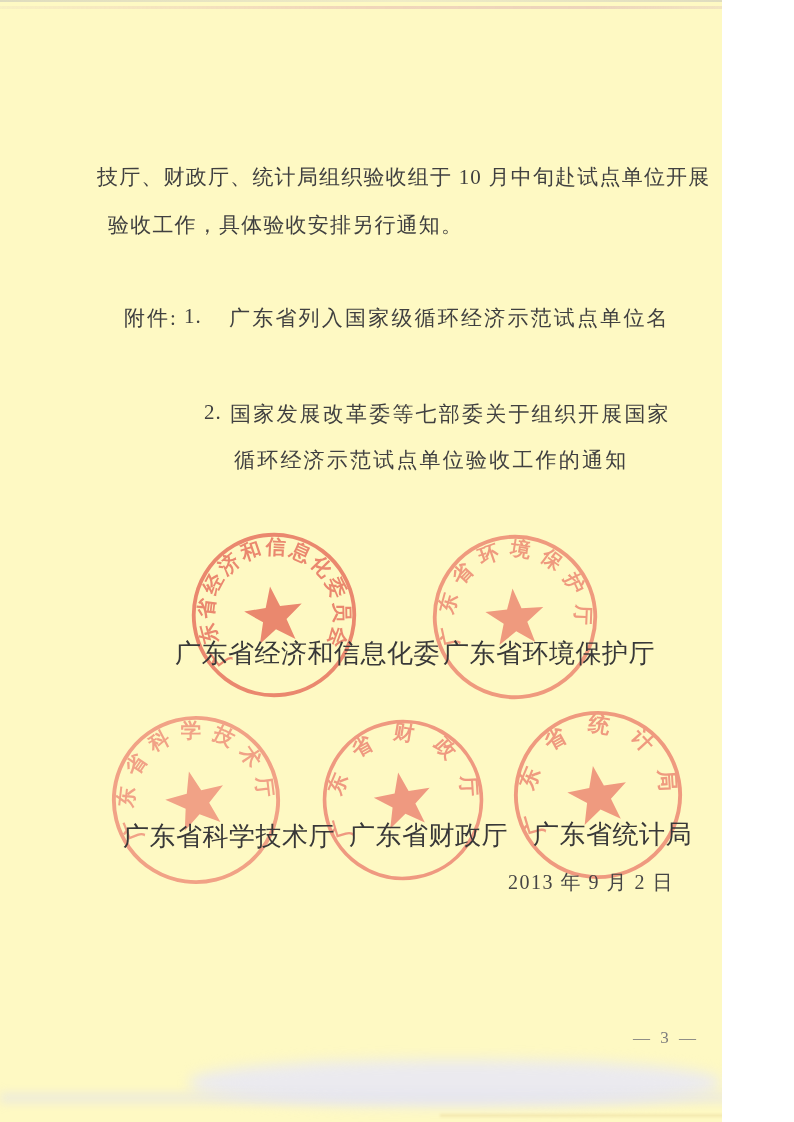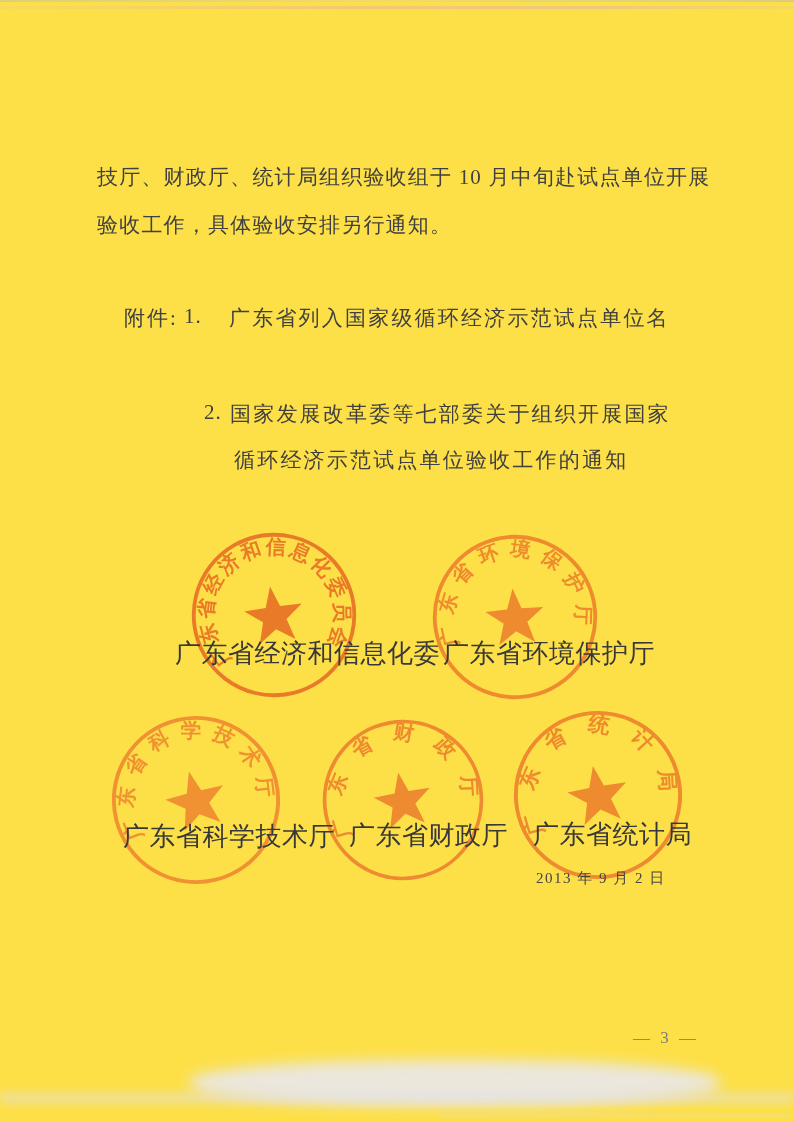--- a/index.html
+++ b/index.html
@@ -1,34 +1,34 @@
 <!DOCTYPE html>
 <html><head>
 <meta charset="utf-8">
 <style>
   html, body { margin: 0; padding: 0; background: #ffffff; }
   .page {
     position: relative;
-    width: 794px;
+    width: 722px;
     height: 1122px;
-    background: #fde047;
+    background: #fef9c3;
     overflow: hidden;
     font-family: "Liberation Serif", "DejaVu Serif", serif;
     color: #3c3c3c;
   }
   .txt {
     position: absolute;
     white-space: nowrap;
     font-size: 21px;
     letter-spacing: 1px;
     color: #404040;
     z-index: 5;
   }
   .body-line1 { left: 97px;  top: 163px; letter-spacing: 1.2px; }
-  .body-line2 { left: 97px;  top: 211px; letter-spacing: 1.2px; font-family: Liberation Serif, serif; }
+  .body-line2 { left: 108px;  top: 211px; letter-spacing: 1.2px; font-family: Liberation Serif, serif; }
   .att-label  { left: 124px; top: 304px; letter-spacing: 2px; }
   .att-no1    { left: 184px; top: 304px; }
   .att-1a     { left: 229px; top: 304px; letter-spacing: 2.2px; }
   .att-1b     { left: 231px; top: 352px; letter-spacing: 2.2px; }
   .att-no2    { left: 204px; top: 400px; }
   .att-2a     { left: 230px; top: 400px; letter-spacing: 2.2px; }
   .att-2b     { left: 234px; top: 446px; letter-spacing: 2.2px; }
 
   .seal {
     position: absolute;
@@ -52,23 +52,23 @@
     z-index: 6;
   }
   .l1 { left: 175px; top: 636px; }
   .l2 { left: 443px; top: 636px; }
   .l3 { left: 123px; top: 819px; }
   .l4 { left: 349px; top: 818px; }
   .l5 { left: 533px; top: 817px; }
 
   .sig-date {
     position: absolute;
-    left: 536px; top: 869px;
+    left: 508px; top: 869px;
     white-space: nowrap;
-    font-size: 15px;
+    font-size: 20px;
     letter-spacing: 1.5px;
     color: #454545;
     z-index: 6;
     text-align: right;
   }
   .page-number {
     position: absolute;
     left: 633px; top: 1028px;
     font-size: 17px;
     letter-spacing: 3px;

